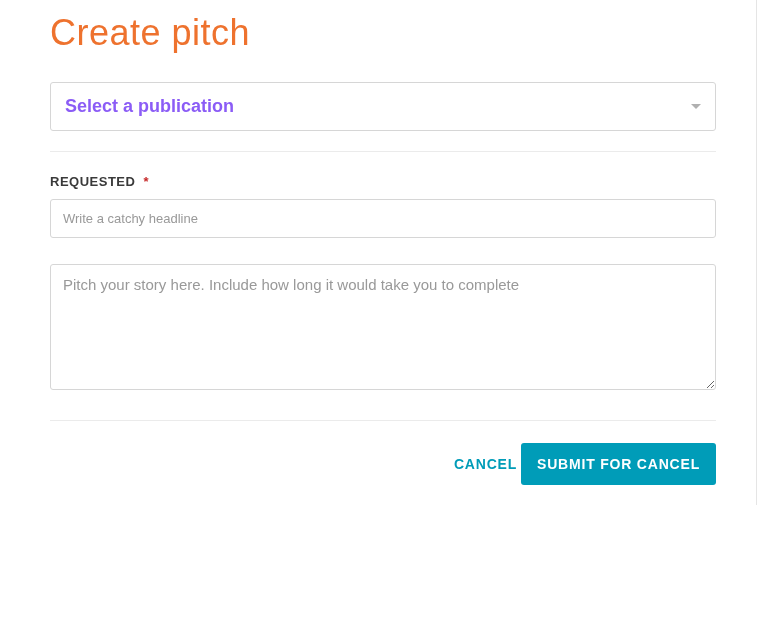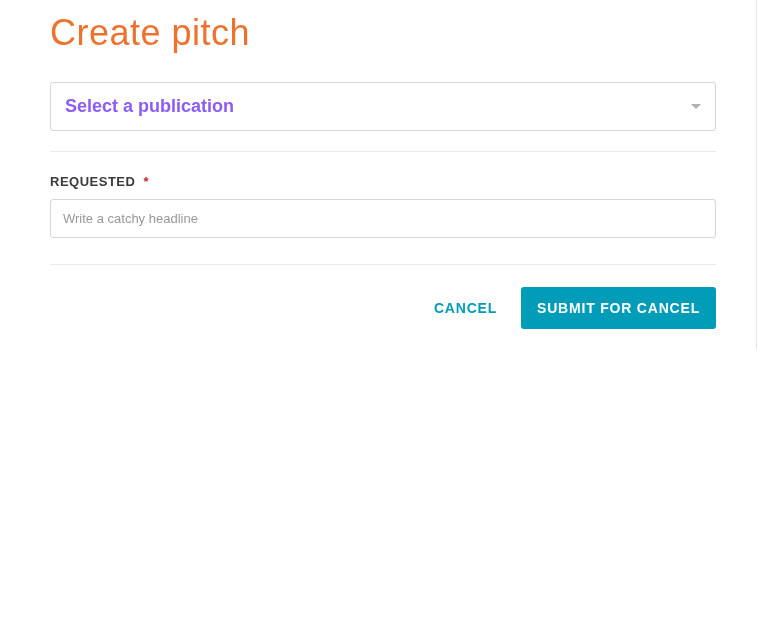--- a/index.html
+++ b/index.html
@@ -125,21 +125,20 @@
     .divider-bottom {
       border: none;
       border-top: 1px solid #ebebeb;
       margin-top: 22px;
       margin-bottom: 22px;
     }
     .button-row {
       display: flex;
       justify-content: flex-end;
       align-items: center;
-      gap: 20px;
     }
     .cancel-btn {
       background: none;
       border: none;
       color: #009cb8;
       font-size: 14px;
       font-weight: 600;
       letter-spacing: 0.8px;
       cursor: pointer;
       padding: 12px 4px;
@@ -173,20 +172,21 @@
 
   <div class="form-group">
     <label class="form-label">
       <span>REQUESTED</span>
       <span class="required-asterisk">*</span>
     </label>
     <input type="text" class="text-input" placeholder="Write a catchy headline" style="">
   </div>
 
   <div class="form-group">
+    <textarea class="textarea-input" placeholder="Pitch your story here. Include how long it would take you to complete" style=""></textarea>
   </div>
 
 
   <hr class="divider-bottom">
 
   <div class="button-row">
     <button class="cancel-btn">CANCEL</button>
     <button class="submit-btn">SUBMIT FOR CANCEL</button>
   </div>
 </div>

